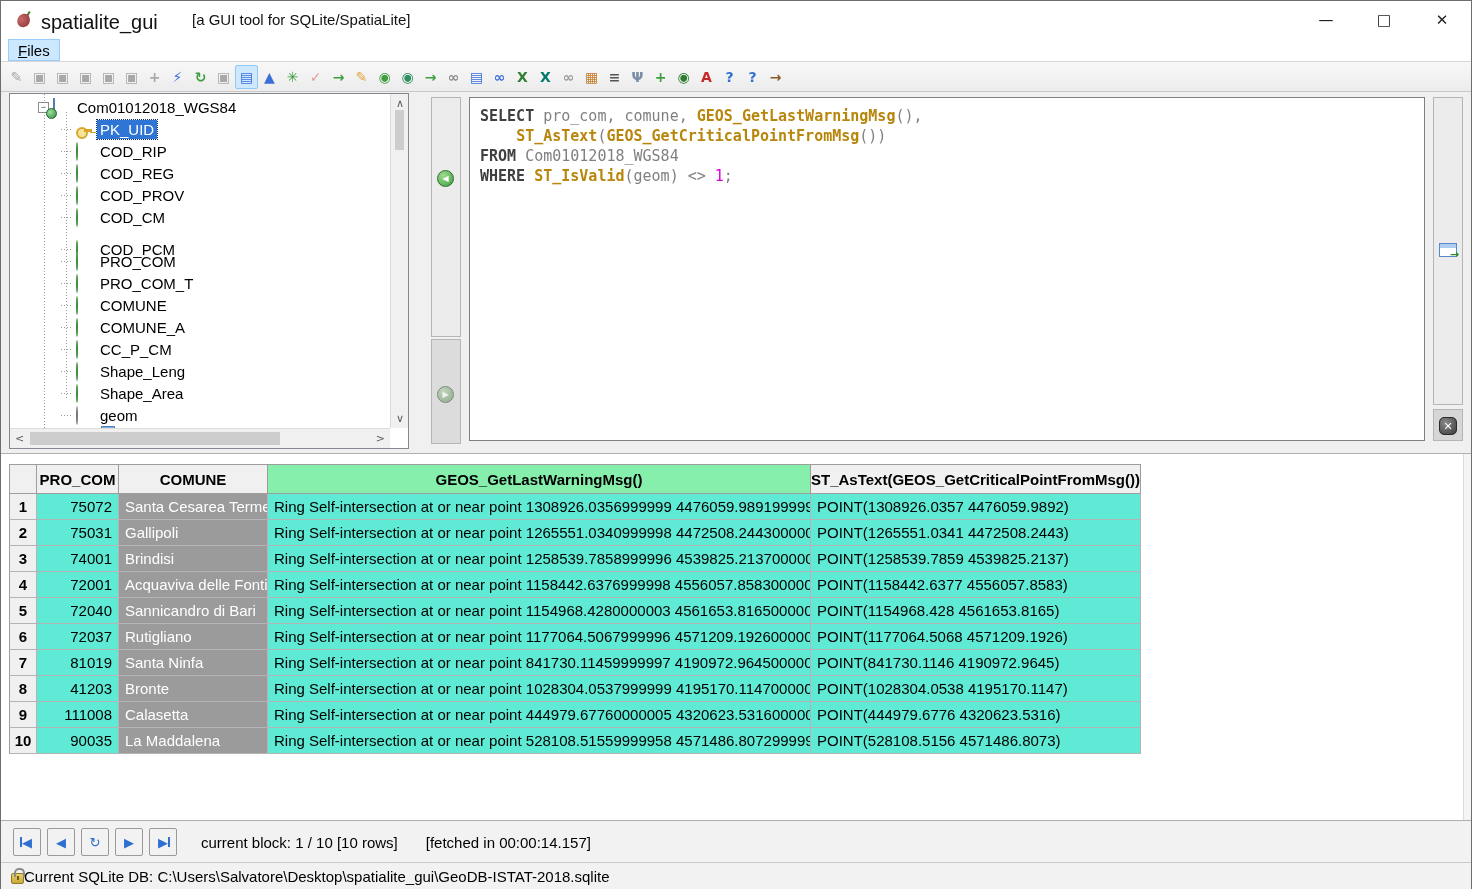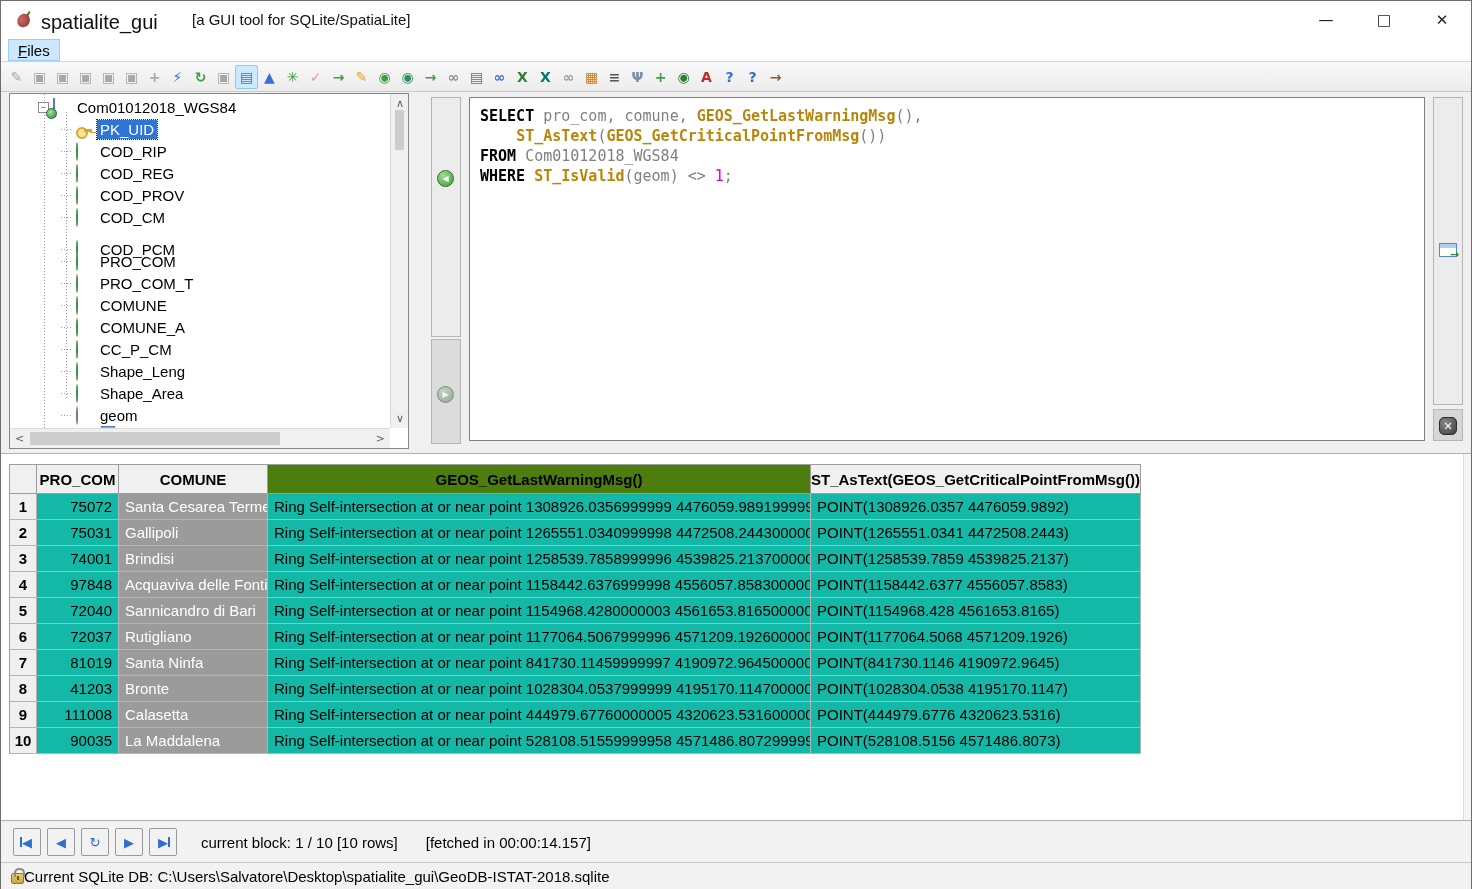--- a/index.html
+++ b/index.html
@@ -63,31 +63,31 @@
   .round-btn { position:absolute; left:5px; width:17px; height:17px; border-radius:50%; background:radial-gradient(circle at 35% 30%, #9fdc8f, #3f9e3f); border:1px solid #2c6e2c; color:#fff; font-size:8px; line-height:15px; text-align:center; font-family:"DejaVu Sans", sans-serif; }
   .round-btn.disabled { filter:grayscale(.55); opacity:.65; }
   .sql-right-top { position:absolute; right:8px; top:5px; width:30px; height:308px; background:#ececec; border:1px solid #b5b5b5; }
   .sql-right-bot { position:absolute; right:8px; top:317px; width:30px; height:32px; background:#d6d6d6; border:1px solid #b5b5b5; }
   .winarrow-btn { position:absolute; left:5px; top:145px; width:18px; height:14px; border:1px solid #5588cc; background:linear-gradient(#aecdf0 4px, #ffffff 4px); }
   .winarrow-btn:after { content:"→"; position:absolute; right:-3px; bottom:-5px; color:#2e8b2e; font-weight:bold; font-size:11px; font-family:"DejaVu Sans", sans-serif; }
   .closex-btn { position:absolute; left:5px; top:7px; width:18px; height:18px; border-radius:5px; background:radial-gradient(circle at 35% 30%, #8a8a8a, #3c3c3c); border:1px solid #2a2a2a; color:#fff; text-align:center; font-size:11px; line-height:17px; font-weight:bold; font-family:"DejaVu Sans", sans-serif; }
 
   
   .sql-editor { position:absolute; left:468px; top:5px; right:46px; height:344px; background:#fff; border:1px solid #808080; padding:8px 10px; font-family:"DejaVu Sans Mono", monospace; font-size:15px; line-height:20px; white-space:pre; }
-  .tok-kw { color:#000000; font-weight:bold; }
+  .tok-kw { color:#404040; font-weight:bold; }
   .tok-fn { color:#b8860b; font-weight:bold; }
   .tok-id { color:#808080; }
   .tok-num { color:#e000e0; }
 
   
   .results { position:absolute; left:0; top:452px; right:0; height:368px; background:#ffffff; border-top:1px solid #b0b0b0; border-bottom:1px solid #b0b0b0; }
   .grid { position:absolute; left:8px; top:10px; }
   .grid-row { display:flex; height:26px; }
   .grid-row.header { height:30px; }
-  .cell { border:1px solid #b4b4b4; border-left:none; border-top:none; padding:0 6px; display:flex; align-items:center; overflow:hidden; white-space:nowrap; background:#14b8a6; }
+  .cell { border:1px solid #b4b4b4; border-left:none; border-top:none; padding:0 6px; display:flex; align-items:center; overflow:hidden; white-space:nowrap; background:#5eead4; }
   .grid-row.header .cell { background:#f0f0f0; border:1px solid #9d9d9d; border-left:none; font-weight:bold; justify-content:center; }
   .grid-row.header .cell:first-child, .grid-row .cell:first-child { border-left:1px solid #9d9d9d; }
   .c-num { width:28px; background:#f0f0f0; font-weight:bold; justify-content:center; }
   .c-procom { width:82px; justify-content:flex-end; }
   .c-comune { width:149px; background:#9b9b9b; color:#ffffff; }
   .c-warn { width:543px; }
   .c-point { width:330px; }
   .results-vscroll { position:absolute; right:0; top:0; bottom:0; width:8px; background:#f5f5f5; border-left:1px solid #dcdcdc; }
 
   
@@ -394,21 +394,21 @@
       <div class="closex-btn">✕</div>
     </div>
   </div>
 
   <div class="results">
     <div class="grid" id="grid">
   <div class="grid-row header">
     <div class="cell c-num"></div>
     <div class="cell c-procom" style="background: rgb(240, 240, 240); color: rgb(0, 0, 0);">PRO_COM</div>
     <div class="cell c-comune" style="background: rgb(240, 240, 240); color: rgb(0, 0, 0);">COMUNE</div>
-    <div class="cell c-warn" style="background: #4d7c0f; color: rgb(0, 0, 0);">GEOS_GetLastWarningMsg()</div>
+    <div class="cell c-warn" style="background: #86efac; color: rgb(0, 0, 0);">GEOS_GetLastWarningMsg()</div>
     <div class="cell c-point" style="background: rgb(240, 240, 240); color: rgb(0, 0, 0);">ST_AsText(GEOS_GetCriticalPointFromMsg())</div>
   </div>
 
   <div class="grid-row">
     <div class="cell c-num">1</div>
     <div class="cell c-procom">75072</div>
     <div class="cell c-comune">Santa Cesarea Terme</div>
     <div class="cell c-warn">Ring Self-intersection at or near point 1308926.0356999999 4476059.9891999997</div>
     <div class="cell c-point">POINT(1308926.0357 4476059.9892)</div>
   </div>
@@ -424,21 +424,21 @@
   <div class="grid-row">
     <div class="cell c-num">3</div>
     <div class="cell c-procom">74001</div>
     <div class="cell c-comune">Brindisi</div>
     <div class="cell c-warn">Ring Self-intersection at or near point 1258539.7858999996 4539825.2137000002</div>
     <div class="cell c-point">POINT(1258539.7859 4539825.2137)</div>
   </div>
 
   <div class="grid-row">
     <div class="cell c-num">4</div>
-    <div class="cell c-procom">97848</div>
+    <div class="cell c-procom">72001</div>
     <div class="cell c-comune">Acquaviva delle Fonti</div>
     <div class="cell c-warn">Ring Self-intersection at or near point 1158442.6376999998 4556057.8583000004</div>
     <div class="cell c-point">POINT(1158442.6377 4556057.8583)</div>
   </div>
 
   <div class="grid-row">
     <div class="cell c-num">5</div>
     <div class="cell c-procom">72040</div>
     <div class="cell c-comune">Sannicandro di Bari</div>
     <div class="cell c-warn">Ring Self-intersection at or near point 1154968.4280000003 4561653.8165000007</div>

